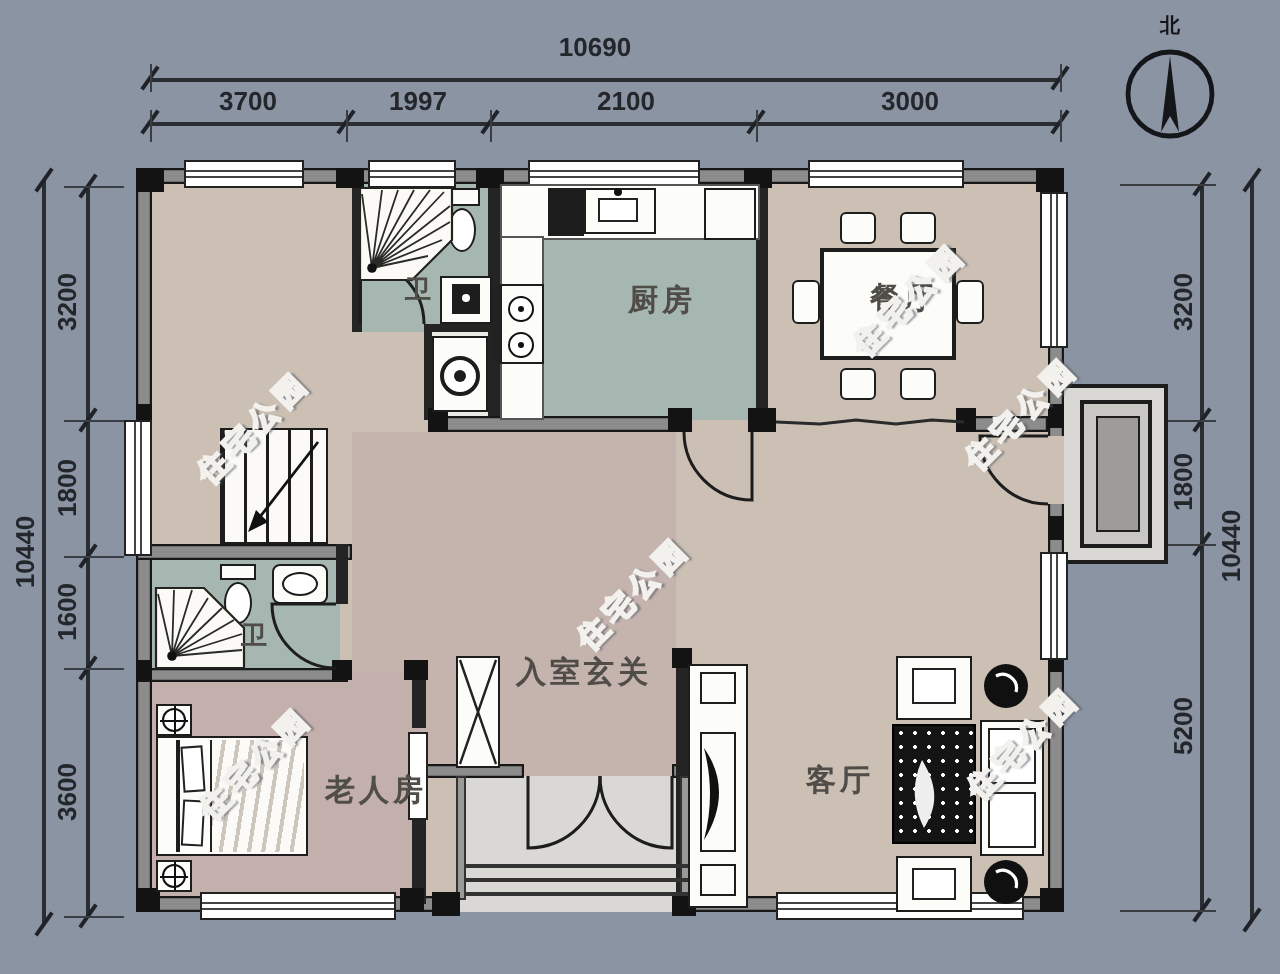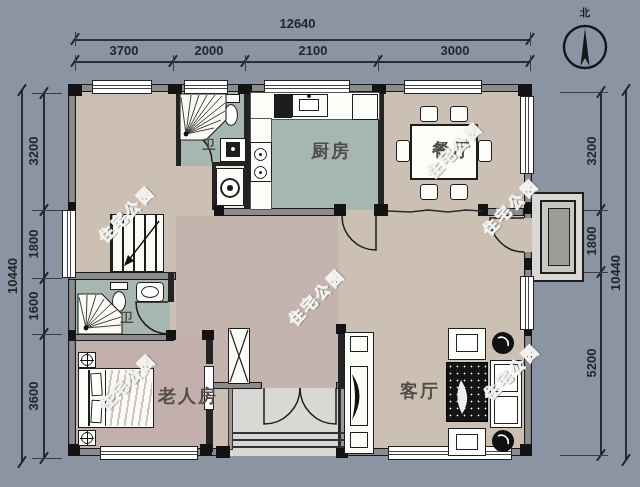--- a/index.html
+++ b/index.html
@@ -18,47 +18,47 @@
   .c{background:#131313}
   .winh{background:#ffffff;border:1px solid #222}
   .winh::before{content:"";position:absolute;left:0;right:0;top:30%;height:1px;background:#444}
   .winh::after{content:"";position:absolute;left:0;right:0;top:62%;height:1px;background:#444}
   .winv{background:#ffffff;border:1px solid #222}
   .winv::before{content:"";position:absolute;top:0;bottom:0;left:30%;width:1px;background:#444}
   .winv::after{content:"";position:absolute;top:0;bottom:0;left:62%;width:1px;background:#444}
   .fw{background:#fcfcf9;border:1.6px solid #1d1d1d}
   .fwl{background:#fcfcf9;border:1px solid #555}
   .lab{font-family:"Liberation Serif","DejaVu Sans",serif;color:#504d48;letter-spacing:2px;
-       text-align:center;font-size:18px;line-height:16px;white-space:nowrap}
+       text-align:center;font-size:15px;line-height:16px;white-space:nowrap}
   .wm{font-family:"Liberation Serif","DejaVu Sans",serif;font-weight:700;font-size:15px;letter-spacing:3px;
       color:rgba(255,255,255,0.14);-webkit-text-stroke:1.1px #f2f1ee;
       text-shadow:1.5px 1.5px 1px rgba(85,88,96,.6);
       transform:translate(-50%,-50%) rotate(-45deg);white-space:nowrap}
   .badge{font-family:"Liberation Sans",sans-serif;font-weight:700;font-size:26px;color:#ffffff;
          letter-spacing:1px;text-shadow:1px 1px 2px rgba(40,45,60,.45);white-space:nowrap}
   .burner{border:1.6px solid #111;border-radius:50%;background:#fff}
   .burner::after{content:"";position:absolute;left:50%;top:50%;width:3px;height:3px;margin:-1.5px;background:#111;border-radius:50%}
   .plus{border:1.3px solid #111;border-radius:50%;background:#fff}
   .plus::before{content:"";position:absolute;left:50%;top:-2px;bottom:-2px;width:1px;margin-left:-.5px;background:#111}
   .plus::after{content:"";position:absolute;top:50%;left:-2px;right:-2px;height:1px;margin-top:-.5px;background:#111}
 </style>
 </head>
 <body>
 
 <div class="stage">
 
   <div>
-    <b class="a dt" style="left:255px;top:17px;width:85px">12640</b>
+    <b class="a dt" style="left:255px;top:17px;width:85px">10690</b>
     <i class="a ln" style="left:75px;top:39px;width:455px;height:1.5px"></i>
     <i class="a tk" style="left:68px;top:38px"></i>
     <i class="a tk" style="left:523px;top:38px"></i>
     <i class="a wit" style="left:75px;top:32px;width:1px;height:14px"></i>
     <i class="a wit" style="left:530px;top:32px;width:1px;height:14px"></i>
     <b class="a dt" style="left:94px;top:44px;width:60px">3700</b>
-    <b class="a dt" style="left:179px;top:44px;width:60px">2000</b>
+    <b class="a dt" style="left:179px;top:44px;width:60px">1997</b>
     <b class="a dt" style="left:283px;top:44px;width:60px">2100</b>
     <b class="a dt" style="left:425px;top:44px;width:60px">3000</b>
     <i class="a ln" style="left:75px;top:61px;width:455px;height:1.5px"></i>
     <i class="a tk" style="left:68px;top:60px"></i>
     <i class="a tk" style="left:166px;top:60px"></i>
     <i class="a tk" style="left:238px;top:60px"></i>
     <i class="a tk" style="left:371px;top:60px"></i>
     <i class="a tk" style="left:523px;top:60px"></i>
     <i class="a wit" style="left:75px;top:55px;width:1px;height:16px"></i>
     <i class="a wit" style="left:173px;top:55px;width:1px;height:16px"></i>
@@ -306,20 +306,21 @@
     <g>
       <circle cx="585" cy="47" r="21" stroke="#14161a" stroke-width="2.4" fill="none"></circle>
       <polygon points="585,28 589.5,66 585,58 580.5,66" fill="#14161a"></polygon>
     </g>
   </svg>
 
   <b class="a lab" style="left:301px;top:143px;width:60px">厨房</b>
   <b class="a lab" style="left:422px;top:142px;width:60px">餐厅</b>
   <b class="a lab" style="left:200px;top:137px;width:20px;font-size:13px">卫</b>
   <b class="a lab" style="left:118px;top:310px;width:20px;font-size:13px">卫</b>
+  <b class="a lab" style="left:247px;top:329px;width:90px">入室玄关</b>
   <b class="a lab" style="left:158px;top:388px;width:60px">老人房</b>
   <b class="a lab" style="left:390px;top:383px;width:60px">客厅</b>
   <b class="a" style="left:577px;top:6px;width:16px;text-align:center;font-size:10px;font-weight:700;color:#14161a;font-family:'Liberation Serif',serif">北</b>
 
   <b class="a wm" style="left:127px;top:214px">住宅公园</b>
   <b class="a wm" style="left:455px;top:150px">住宅公园</b>
   <b class="a wm" style="left:511px;top:207px">住宅公园</b>
   <b class="a wm" style="left:317px;top:297px">住宅公园</b>
   <b class="a wm" style="left:128px;top:382px">住宅公园</b>
   <b class="a wm" style="left:512px;top:372px">住宅公园</b>

